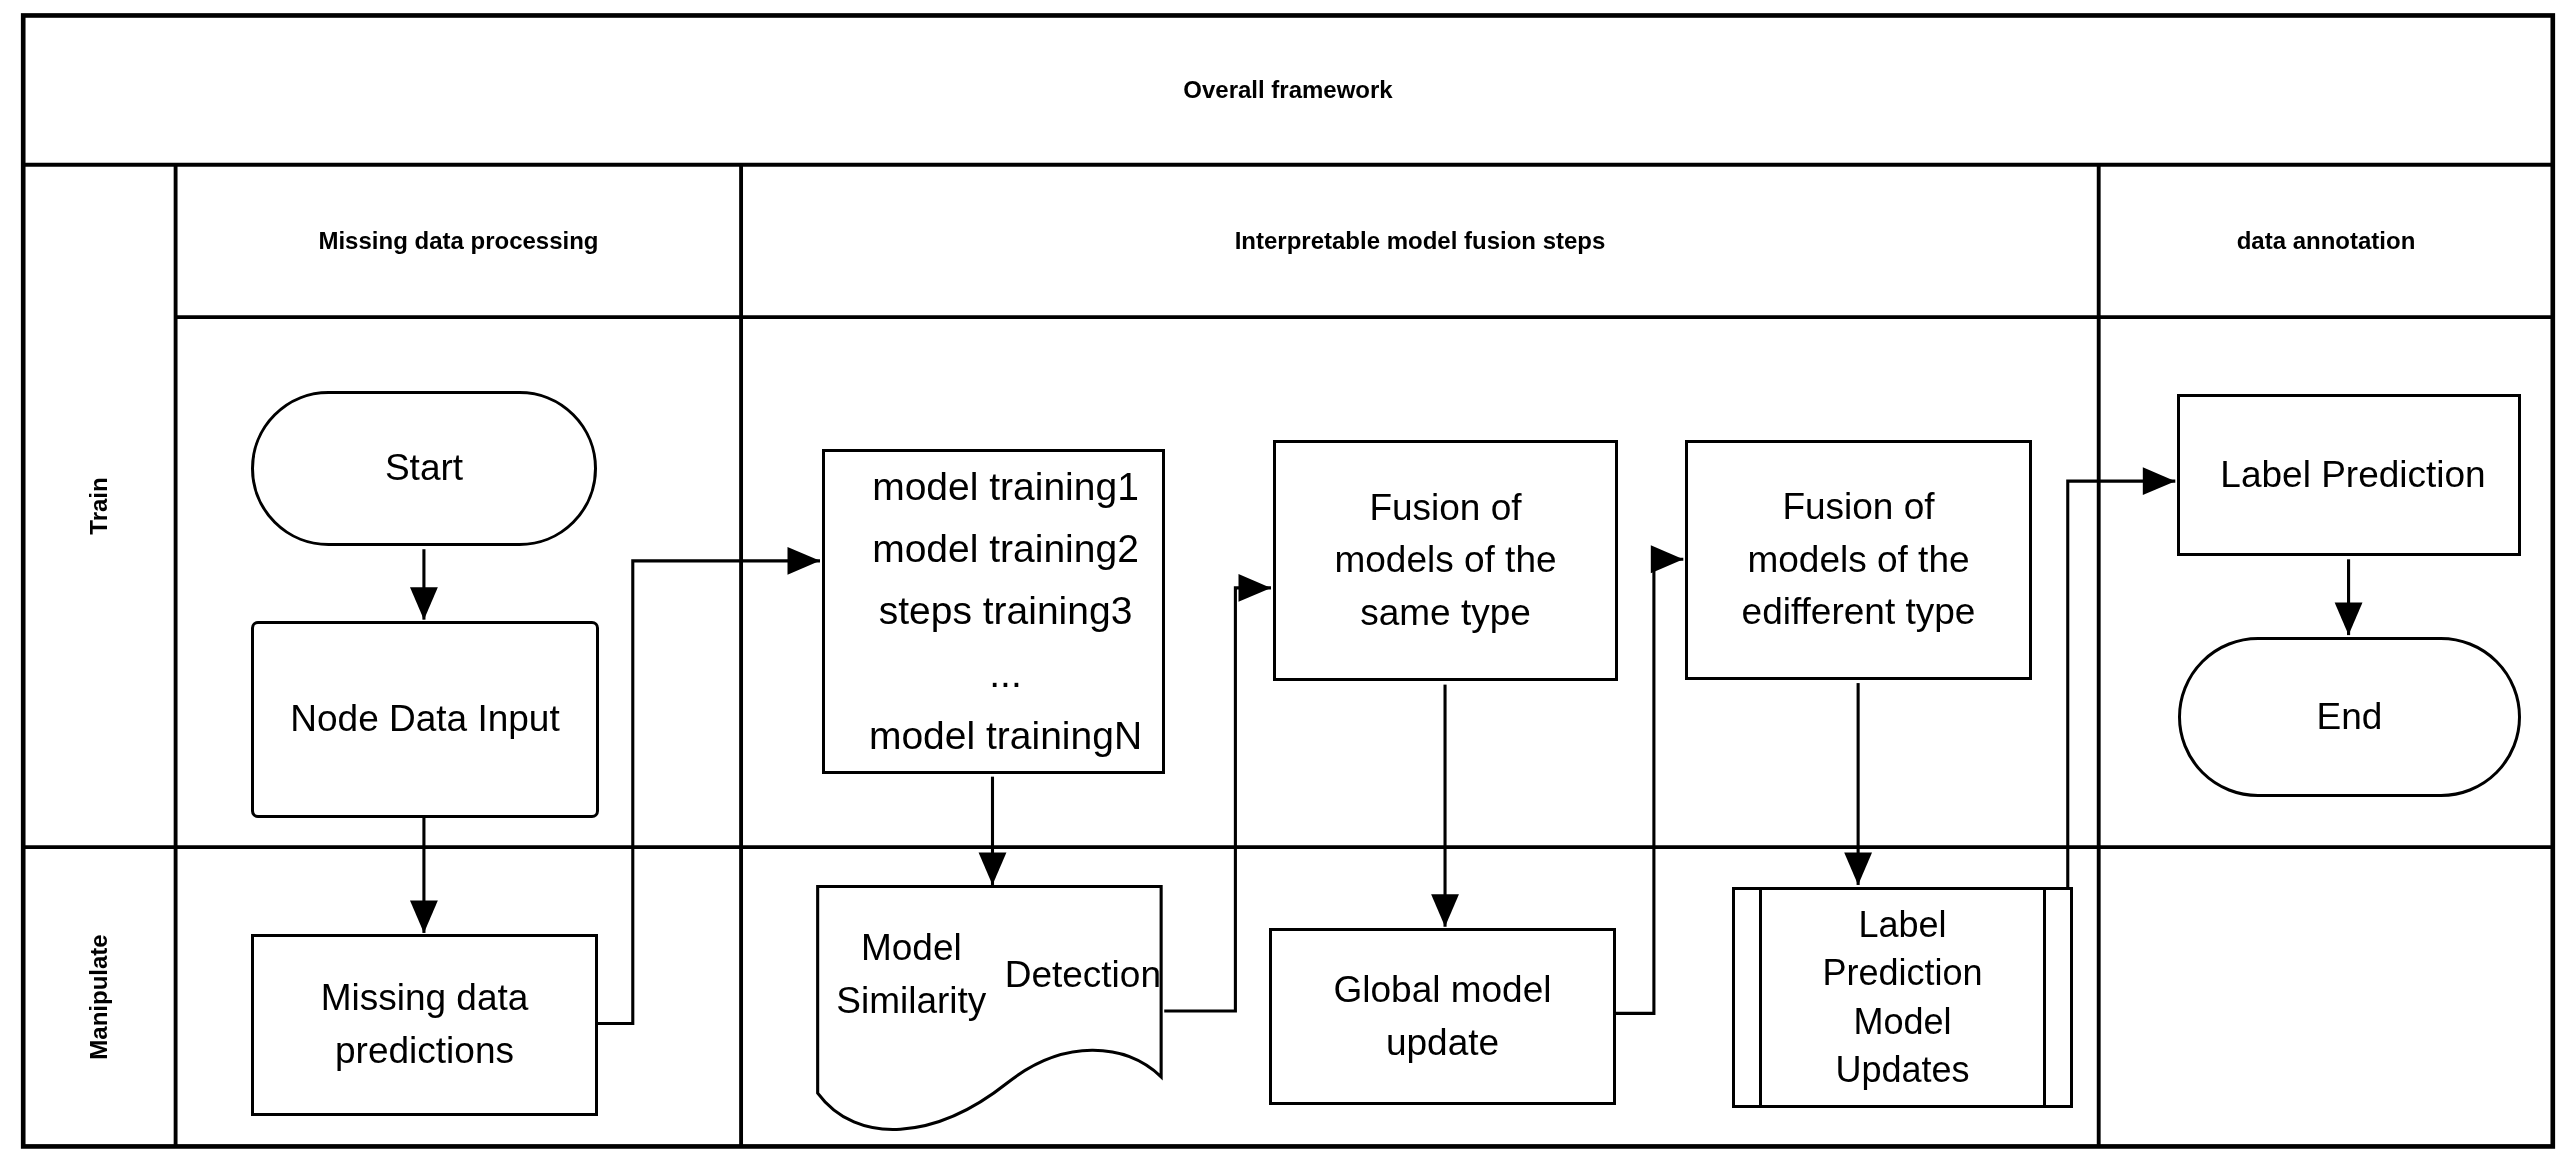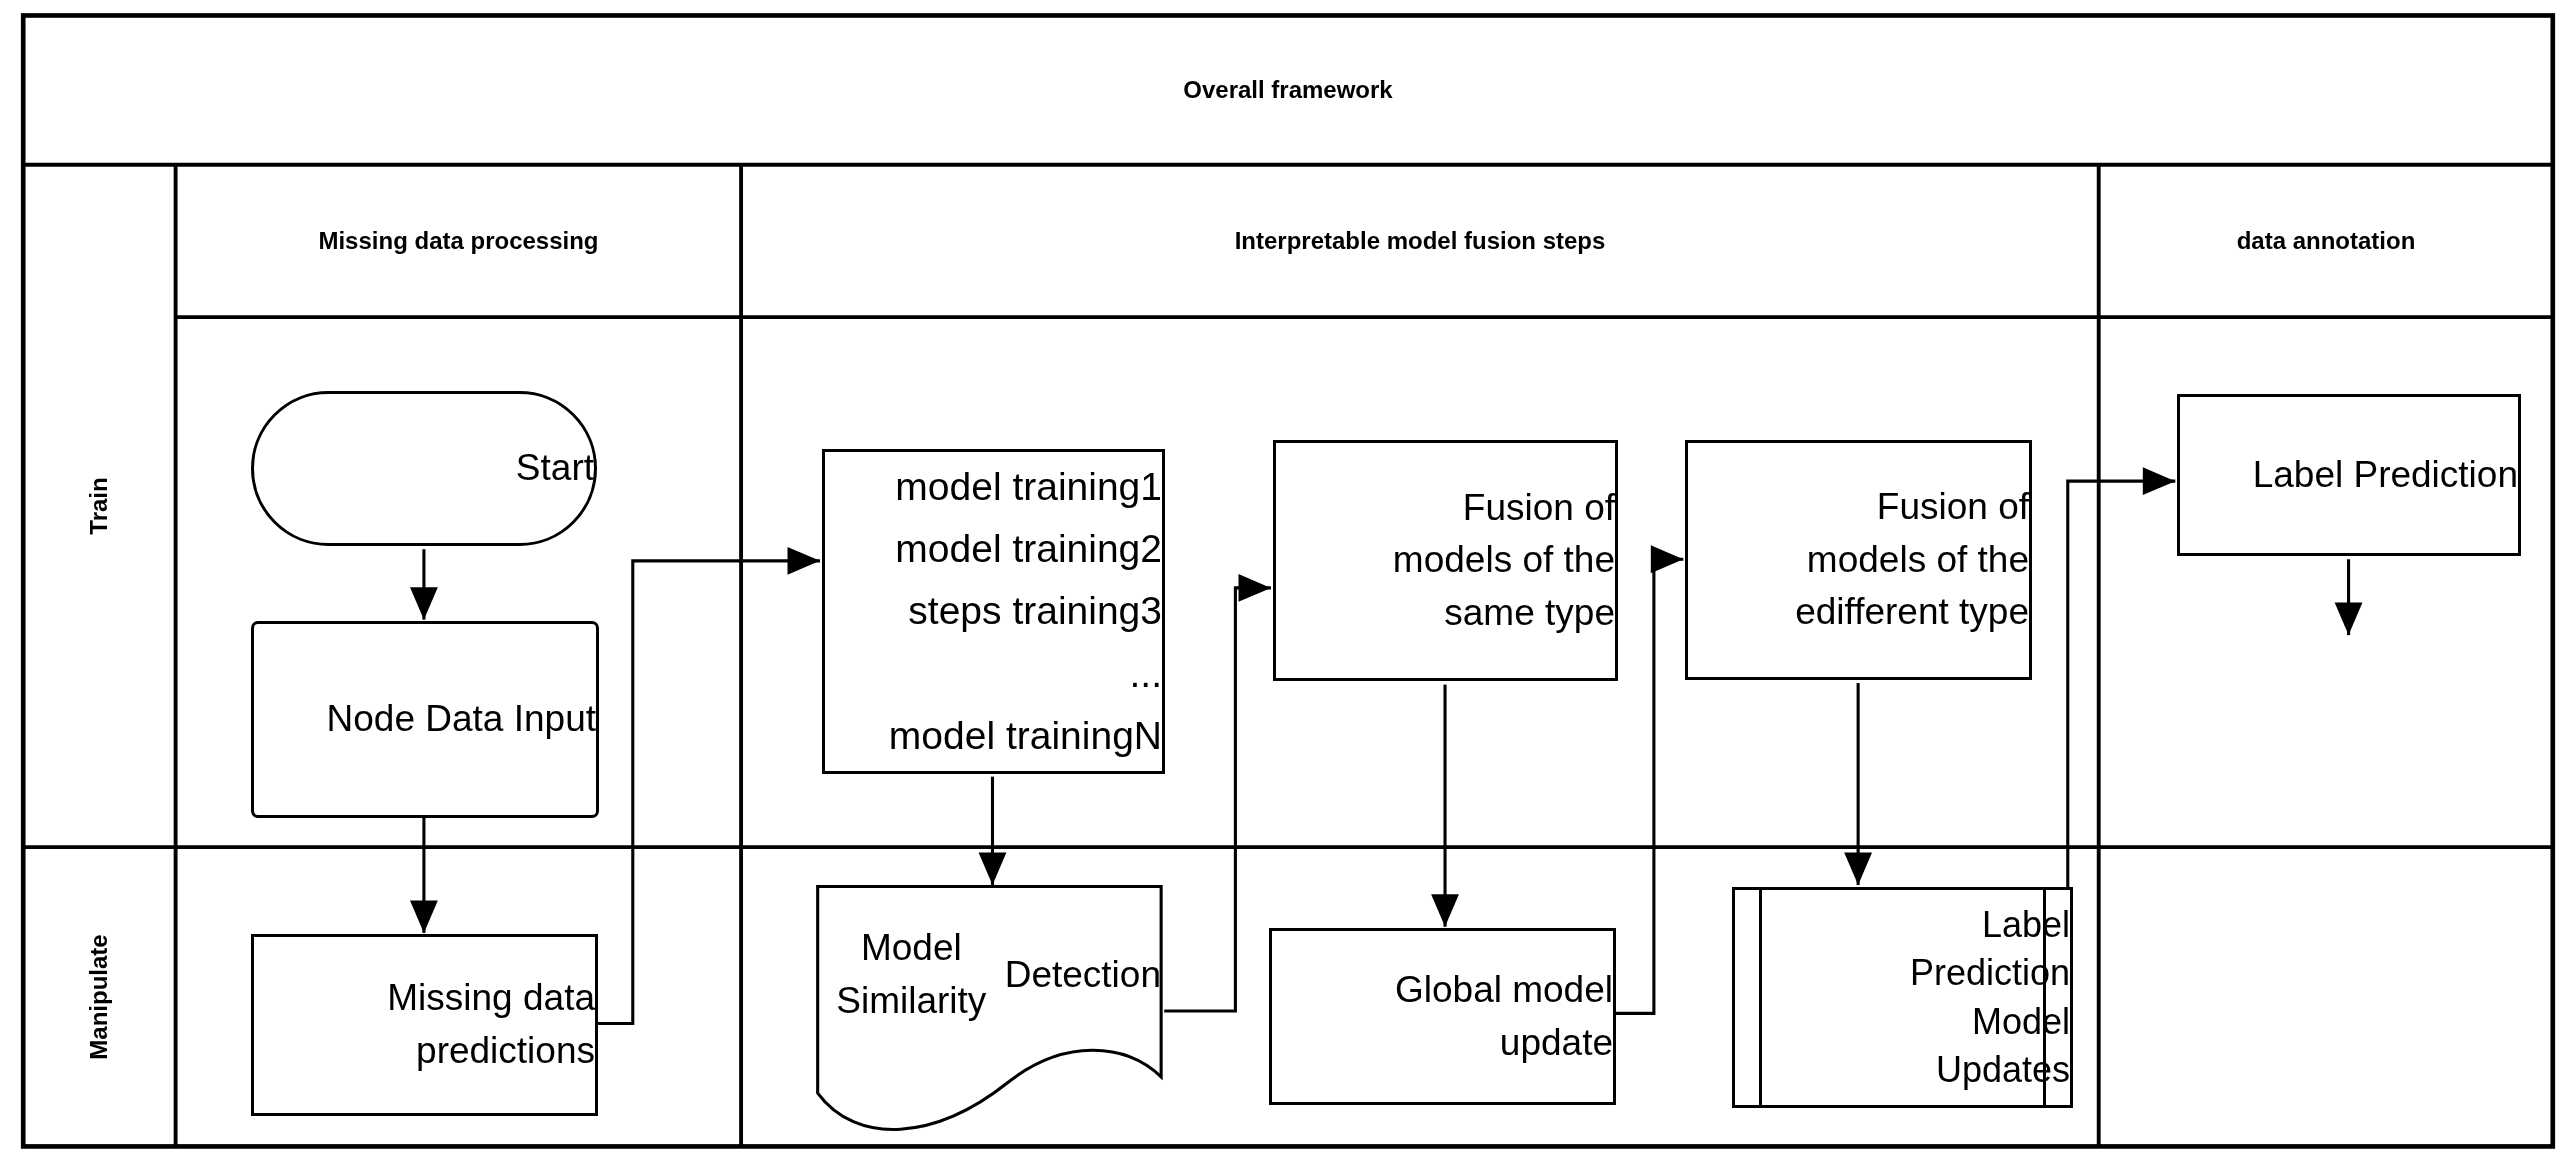--- a/index.html
+++ b/index.html
@@ -3,21 +3,21 @@
 <meta charset="utf-8">
 <style>
   html,body{margin:0;padding:0;background:#ffffff;}
   body{width:2576px;height:1165px;overflow:hidden;font-family:"Liberation Sans",sans-serif;color:#000;}
   #stage{position:relative;width:2576px;height:1165px;background:#fff;}
   svg.layer{position:absolute;left:0;top:0;z-index:1;}
   .cell{position:absolute;display:flex;align-items:center;justify-content:center;
         text-align:center;font-weight:bold;font-size:24px;z-index:2;}
   .vlabel span{display:inline-block;transform:rotate(-90deg);white-space:nowrap;}
   .node{position:absolute;z-index:3;background:#fff;border:3.1px solid #000;box-sizing:border-box;
-        display:flex;flex-direction:column;align-items:flex-end;justify-content:center;
+        display:flex;flex-direction:column;align-items:center;justify-content:center;
         text-align:center;font-size:37px;line-height:1.42;}
   .node .ln{display:block;}
   .stadium{border-radius:93px;}
   .training{font-size:39px;line-height:1.6;}
   .predef{position:relative;line-height:1.34;font-size:36px;margin-left:44px;}
   .predef .bar{position:absolute;top:0;bottom:0;width:3.1px;background:#000;}
   .bar-left{left:24px;}
   .bar-right{right:24px;}
   .doc-text{position:absolute;z-index:4;display:flex;flex-direction:row;align-items:center;
             justify-content:flex-start;text-align:center;font-size:37px;line-height:1.42;
@@ -125,15 +125,18 @@
     <span class="ln">Label</span>
     <span class="ln">Prediction</span>
     <span class="ln">Model</span>
     <span class="ln">Updates</span>
   </div>
 
   <div class="node" style="left:2177px;top:394px;width:344px;height:162px;padding-left:8px;">
     <span class="ln">Label Prediction</span>
   </div>
 
+  <div class="node stadium" style="left:2178px;top:637px;width:343px;height:160px;">
+    <span class="ln">End</span>
+  </div>
 
 </div>
 
 
 </body></html>

